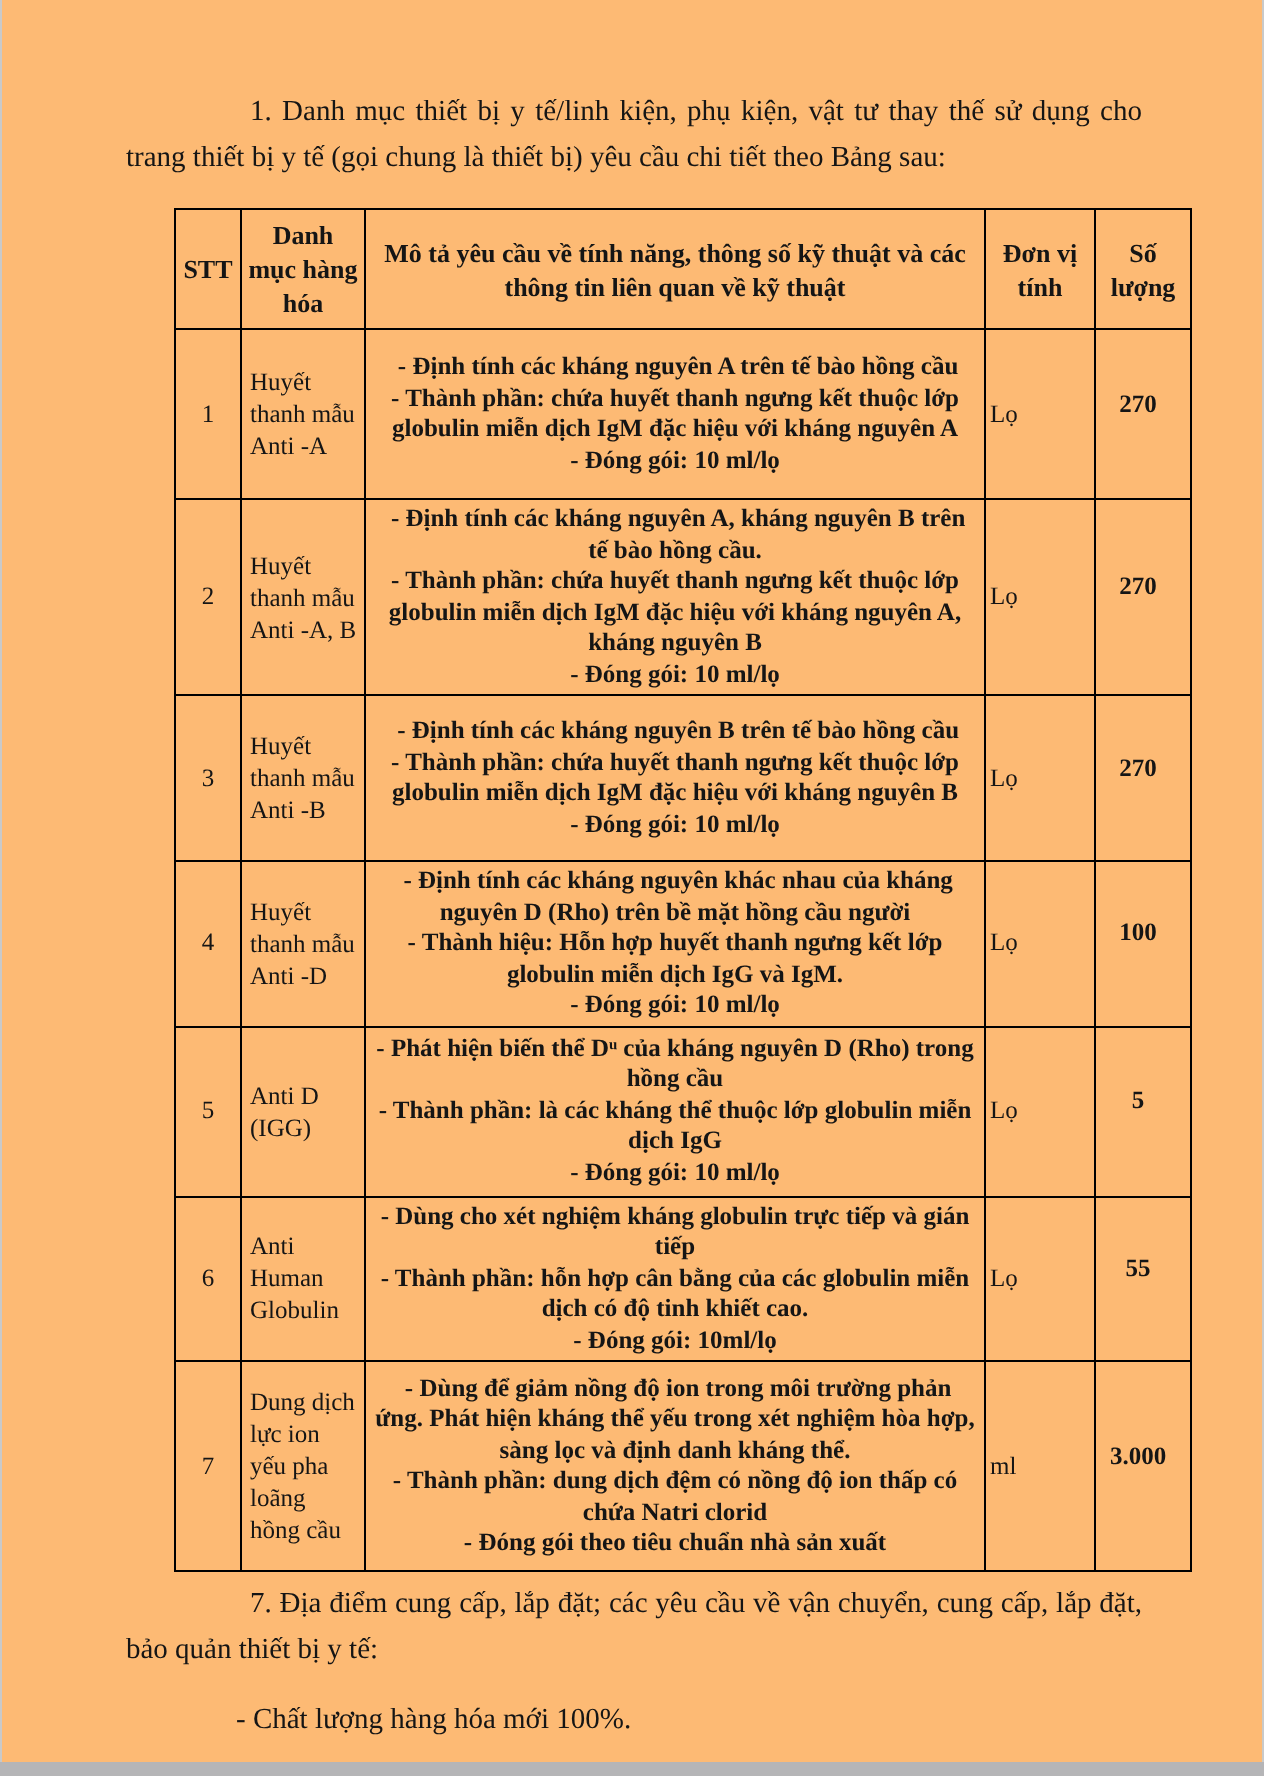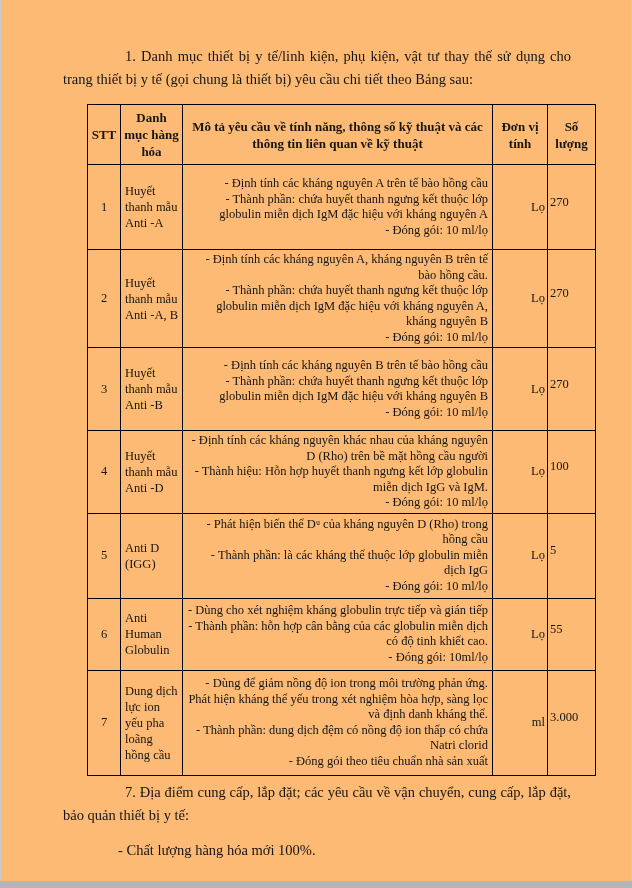--- a/index.html
+++ b/index.html
@@ -32,24 +32,24 @@
   table.spec th, table.spec td {
     border:1px solid #000; box-sizing:border-box;
     vertical-align:middle; overflow:hidden;
   }
   table.spec th {
     font-size:13px; font-weight:bold; text-align:center;
     line-height:17px; padding:4px 2px; height:48px;
   }
   td.stt  { text-align:center; padding:2px; }
   td.name { text-align:left; padding:2px 2px 2px 4px; line-height:16px; }
-  td.desc { text-align:right; padding:2px 4px; line-height:15.5px; }
+  td.desc { text-align:center; padding:2px 4px; line-height:15.5px;font-weight:bold; }
   td.desc .dline { white-space:pre-wrap; }
-  td.unit { text-align:right; padding:2px; }
-  td.qty  { text-align:left; padding:2px 7px 12px 2px; }
+  td.unit { text-align:left; padding:2px; }
+  td.qty  { text-align:center; padding:2px 7px 12px 2px;font-weight:bold; }
   tr.r1 td { height:85px; }
   tr.r2 td { height:97px; }
   tr.r3 td { height:83px; }
   tr.r4 td { height:64px; }
   tr.r5 td { height:85px; }
   tr.r6 td { height:72px; }
   tr.r7 td { height:105px; }
   .section2 {
     margin:5px 60px 0 62px;
     font-size:14.5px; line-height:23px;

